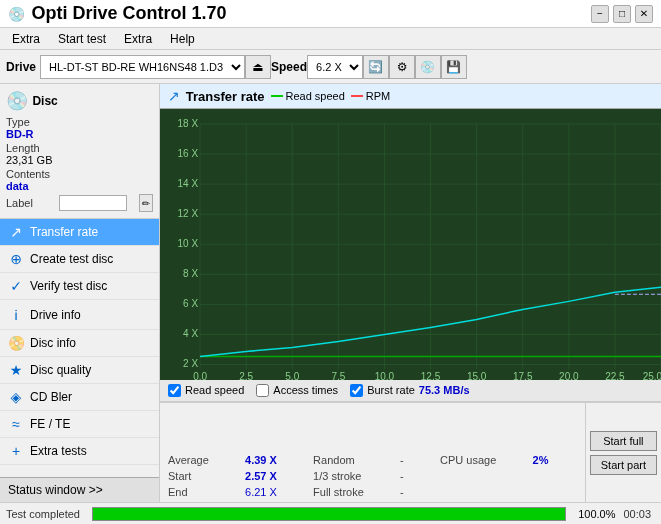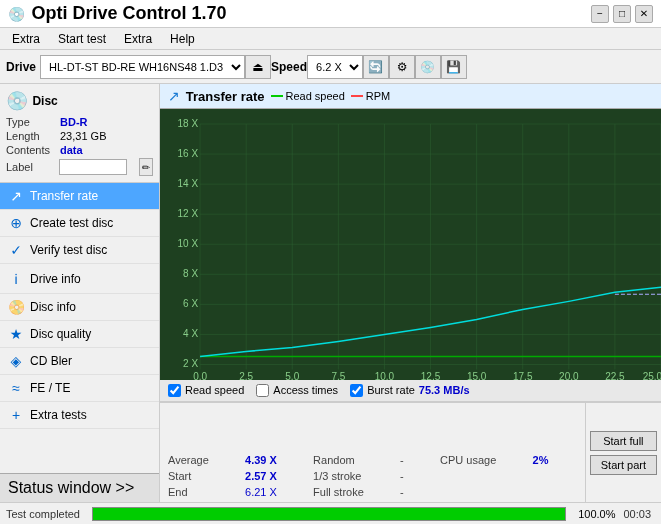--- a/index.html
+++ b/index.html
@@ -93,20 +93,21 @@
       gap: 4px;
       margin-bottom: 4px;
       font-weight: bold;
       font-size: 12px;
     }
     .disc-icon { font-size: 18px; color: #666; }
     .disc-rows { font-size: 11px; }
     .disc-row {
       display: flex;
       margin-bottom: 2px;
+      flex-direction: column;
     }
     .disc-key { width: 54px; color: #333; }
     .disc-val { color: #0000cc; font-weight: bold; }
     .disc-val-normal { color: #000; }
     .label-input-row { display: flex; align-items: center; gap: 12px; margin-top: 2px; }
     .label-key { width: 54px; color: #333; font-size: 11px; }
     .label-input {
       width: 68px; height: 16px; border: 1px solid #aaa; font-size: 10px; padding: 0 2px;
     }
     .label-btn {
@@ -126,21 +127,21 @@
       border-bottom: 1px solid #e0e0e0;
     }
     .nav-item.active { background: #4da6ff; color: #fff; }
     .nav-item.active .nav-icon { color: #fff; }
     .nav-icon { font-size: 14px; color: #0066cc; width: 16px; text-align: center; }
 
     
     .status-window-btn {
       padding: 5px 8px;
       cursor: pointer;
-      font-size: 16px;
+      font-size: 12px;
       display: flex;
       align-items: center;
       gap: 4px;
       background: #e0e0e0;
       border-top: 1px solid #aaa;
     }
 
     
     .content-area {
       flex: 1;

